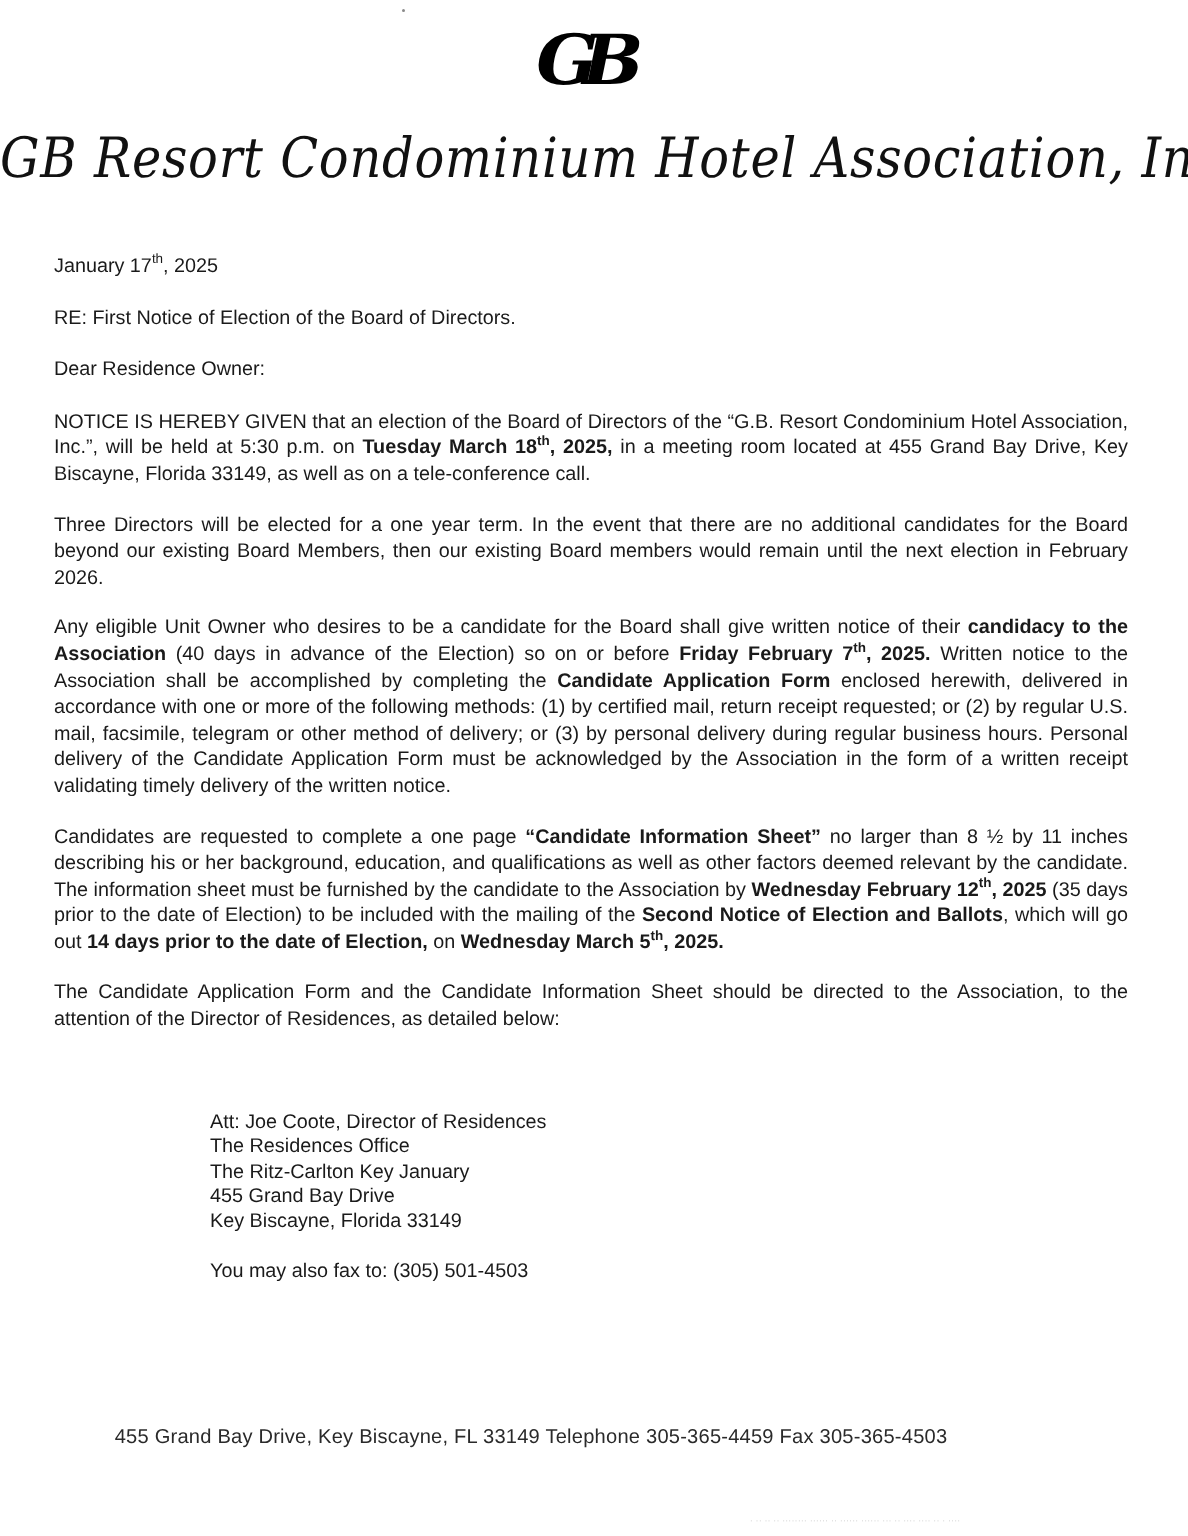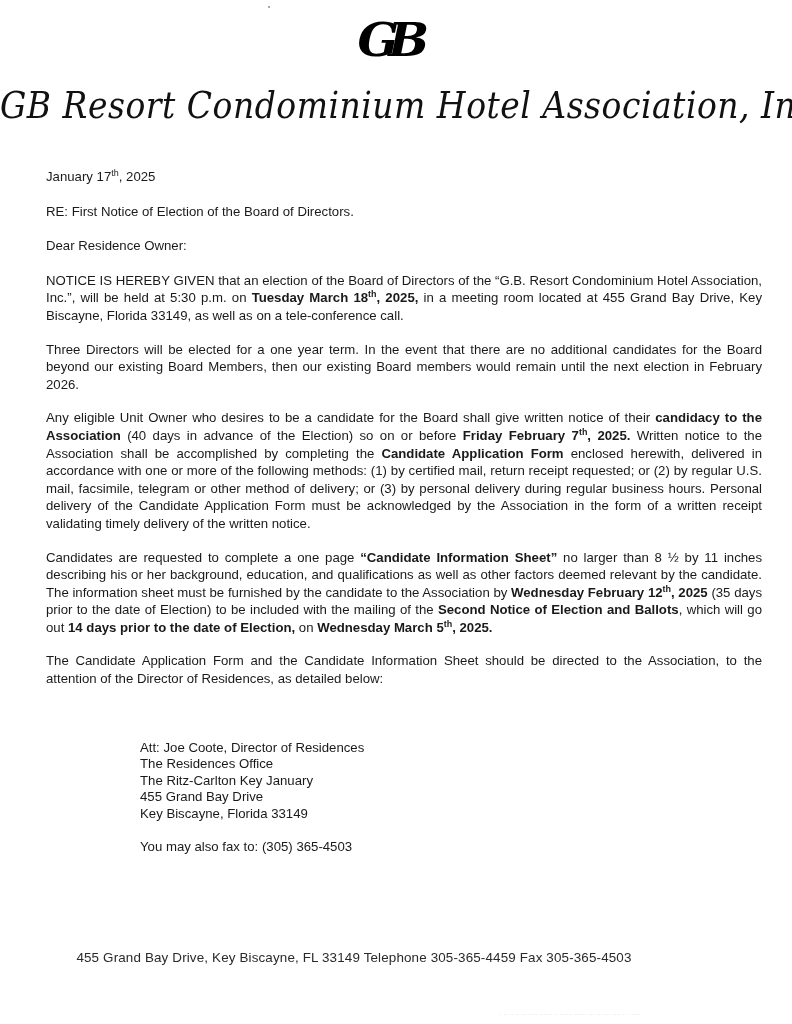--- a/index.html
+++ b/index.html
@@ -69,21 +69,21 @@
     line-height: 40px;
     letter-spacing: 0.5px;
     color: #111111;
     white-space: nowrap;
     transform: scaleY(1.12);
   }
 
   
   .body-area {
     position: absolute;
-    left: 46px;
+    left: 36px;
     top: 168px;
     width: 716px;
     font-size: 13.2px;
     line-height: 17.6px;
   }
   .line-block {
     margin: 0 0 17px 0;
   }
   .para {
     margin: 0 0 16px 0;
@@ -161,20 +161,20 @@
 
     <p class="para last-of-group">The Candidate Application Form and the Candidate Information Sheet should be directed to the Association, to the attention of the Director of Residences, as detailed below:</p>
   </div>
 
   <div class="address-block">
     <div class="addr-line">Att: Joe Coote, Director of Residences</div>
     <div class="addr-line">The Residences Office</div>
     <div class="addr-line">The Ritz-Carlton Key January</div>
     <div class="addr-line">455 Grand Bay Drive</div>
     <div class="addr-line">Key Biscayne,  Florida  33149</div>
-    <div class="fax-line">You may also fax to: (305) 365-4503</div>
+    <div class="fax-line">You may also fax to: (305) 501-4503</div>
   </div>
 
   <div class="footer">455 Grand Bay Drive, Key Biscayne, FL 33149 Telephone 305-365-4459 Fax 305-365-4503</div>
 
   <div class="bottom-noise">· ·· ··  ·· ········ ······ ·· ······ ······ ··· ·· ···· ····  ·· · ····</div>
 
 </div>
 
 </body></html>

